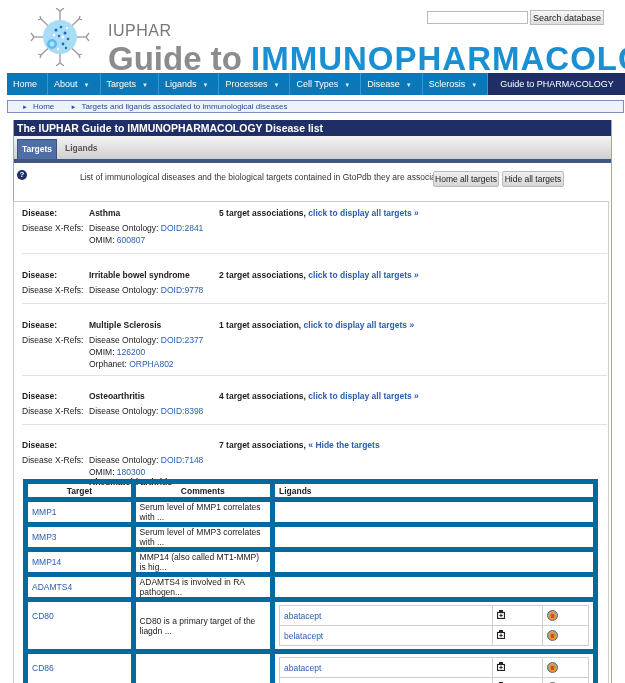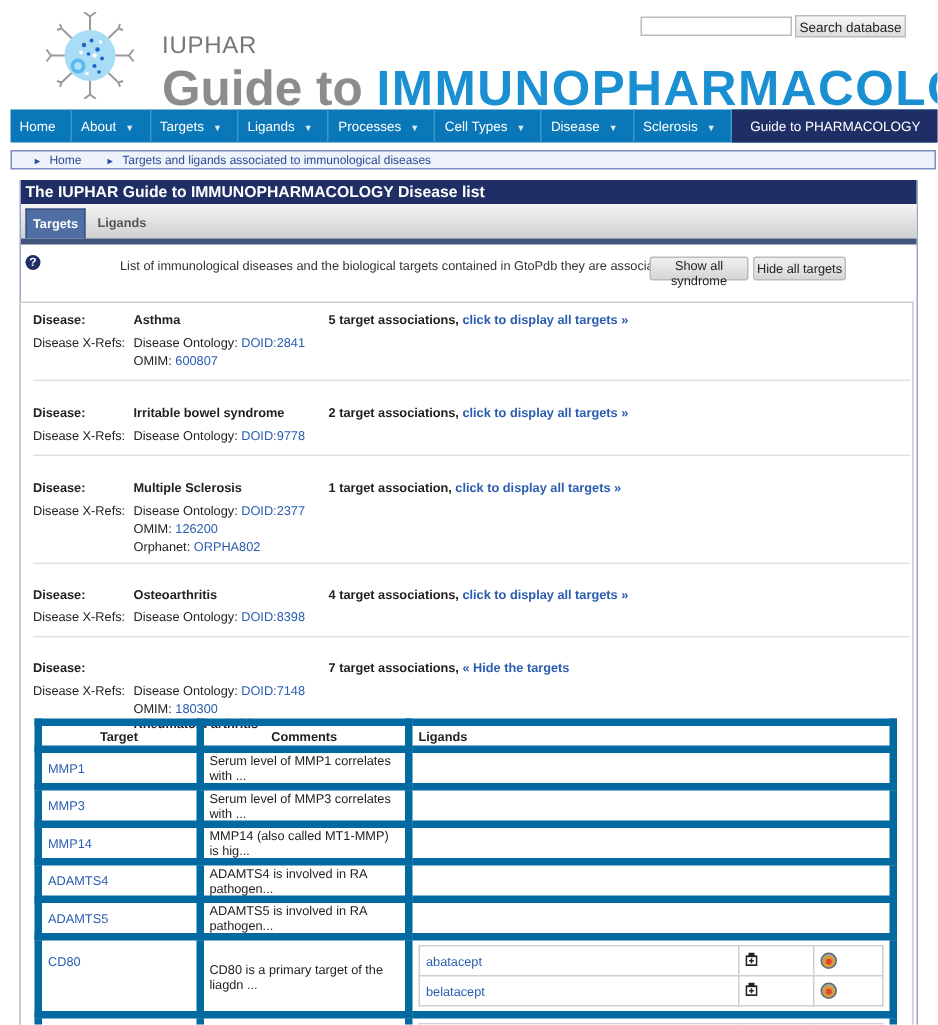--- a/index.html
+++ b/index.html
@@ -144,21 +144,21 @@
 
 <div class="panel">
   <div class="panel-title">The IUPHAR Guide to IMMUNOPHARMACOLOGY Disease list</div>
   <div class="tabs">
     <div class="tab active">Targets</div>
     <div class="tab inactive">Ligands</div>
   </div>
 </div>
 <div class="help-icon" style="left:17px;top:170px;">?</div>
 <div class="intro">List of immunological diseases and the biological targets contained in GtoPdb they are associated with.</div>
-<button class="gbtn btn-show">Show all syndrome</button>
+<button class="gbtn btn-show">Home all targets</button>
 <button class="gbtn btn-hide">Hide all targets</button>
 
 <div class="list-box"></div>
 
 <div class="disease" style="top:208px;height:40px;">
   <span class="lbl b" style="top:0;">Disease:</span>
   <span class="val b" style="top:0;">Asthma</span>
   <span class="assoc" style="top:0;"><span>5 target associations, </span><a>click to display all targets »</a></span>
   <span class="lbl" style="top:15px;">Disease X-Refs:</span>
   <span class="val" style="top:15px;"><span>Disease Ontology: </span><a>DOID:2841</a></span>
@@ -227,25 +227,20 @@
         <td></td>
       </tr>
   <tr>
         <td><a>MMP14</a></td>
         <td>MMP14 (also called MT1-MMP) is hig...</td>
         <td></td>
       </tr>
   <tr>
         <td><a>ADAMTS4</a></td>
         <td>ADAMTS4 is involved in RA pathogen...</td>
-        <td></td>
-      </tr>
-  <tr>
-        <td><a>ADAMTS5</a></td>
-        <td>ADAMTS5 is involved in RA pathogen...</td>
         <td></td>
       </tr>
   <tr>
     <td style="vertical-align:top;padding-top:9px;"><a>CD80</a></td>
     <td>CD80 is a primary target of the liagdn ...</td>
     <td class="td-lig">
       <table class="lig-table">
         <colgroup>
               <col style="width:213px">
               <col style="width:50px">

